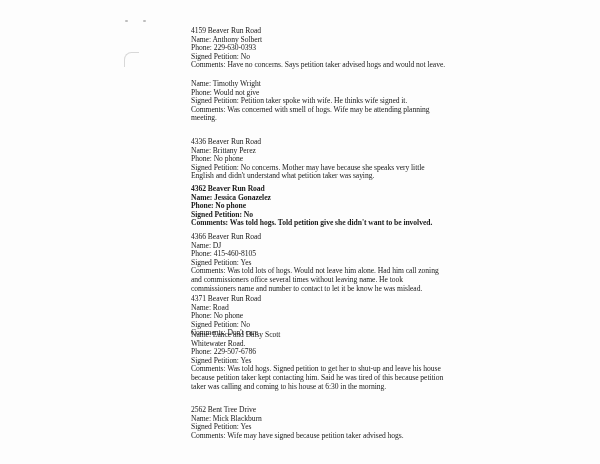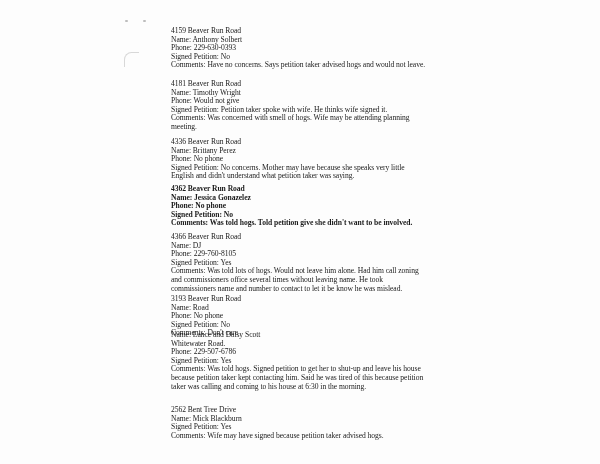--- a/index.html
+++ b/index.html
@@ -39,20 +39,21 @@
       position: absolute;
       left: 171px;
       top: 27px;
       width: 300px;
     }
     .entry {
       font-size: 7.6px;
       line-height: 8.6px;
       letter-spacing: -0.05px;
       white-space: nowrap;
+      margin-left: 20px;
     }
     .entry .line {
       display: block;
     }
     .entry .wrap {
       white-space: normal;
       display: block;
       width: 255px;
     }
   </style>
@@ -68,21 +69,20 @@
 
     <div class="entry" style="position:absolute; top:0px;">
       <span class="line">4159 Beaver Run Road</span>
       <span class="line">Name: Anthony Solbert</span>
       <span class="line">Phone:  229-630-0393</span>
       <span class="line">Signed Petition:  No</span>
       <span class="line">Comments:  Have no concerns.  Says petition taker advised hogs and would not leave.</span>
     </div>
 
     <div class="entry" style="position:absolute; top:53px;">
-      <span class="line">4181 Beaver Run Road</span>
       <span class="line">Name: Timothy Wright</span>
       <span class="line">Phone:  Would not give</span>
       <span class="line">Signed Petition:  Petition taker spoke with wife.  He thinks wife signed it.</span>
       <span class="wrap">Comments:  Was concerned with smell of hogs.  Wife may be attending planning meeting.</span>
     </div>
 
     <div class="entry" style="position:absolute; top:111px;">
       <span class="line">4336 Beaver Run Road</span>
       <span class="line">Name:  Brittany Perez</span>
       <span class="line">Phone:  No phone</span>
@@ -93,27 +93,27 @@
       <span class="line">4362 Beaver Run Road</span>
       <span class="line">Name:  Jessica Gonazelez</span>
       <span class="line">Phone:  No phone</span>
       <span class="line">Signed Petition:  No</span>
       <span class="line">Comments:  Was told hogs.  Told petition give she didn't want to be involved.</span>
     </div>
 
     <div class="entry" style="position:absolute; top:206px;">
       <span class="line">4366 Beaver Run Road</span>
       <span class="line">Name:  DJ</span>
-      <span class="line">Phone:  229-760-8105</span>
+      <span class="line">Phone:  415-460-8105</span>
       <span class="line">Signed Petition:  Yes</span>
       <span class="wrap">Comments:  Was told lots of hogs.  Would not leave him alone.  Had him call zoning and commissioners office several times without leaving name.  He took commissioners name and number to contact to let it be know he was mislead.</span>
     </div>
 
     <div class="entry" style="position:absolute; top:268px;">
-      <span class="line">3193 Beaver Run Road</span>
+      <span class="line">4371 Beaver Run Road</span>
       <span class="line">Name:  Road</span>
       <span class="line">Phone:  No phone</span>
       <span class="line">Signed Petition:  No</span>
       <span class="line">Comments:   Don't care</span>
     </div>
 
     <div class="entry" style="position:absolute; top:304px;">
       <span class="line">Name:  Lance and Daisy Scott</span>
       <span class="line">Whitewater Road.</span>
       <span class="line">Phone:  229-507-6786</span>

